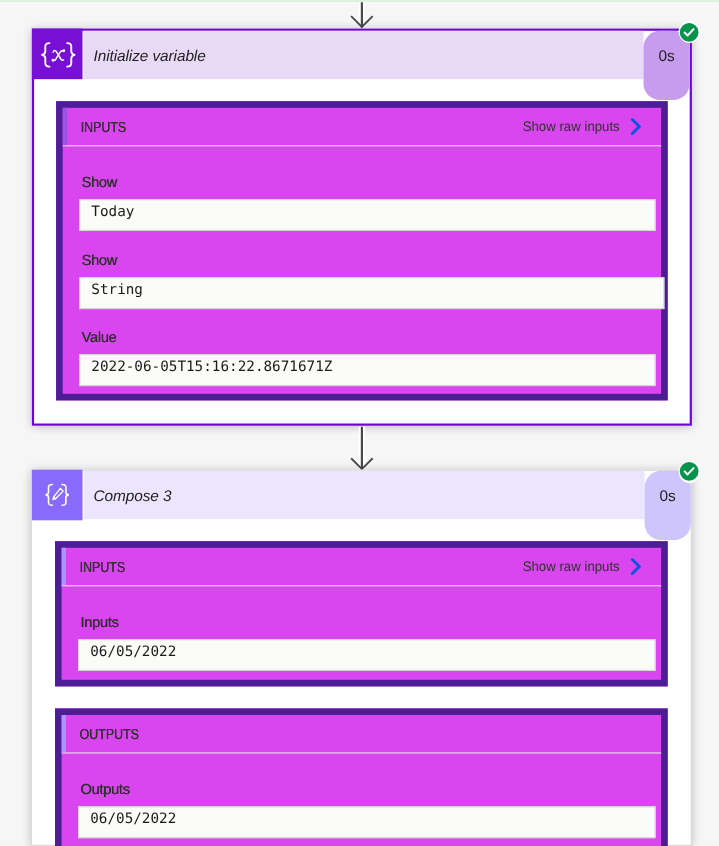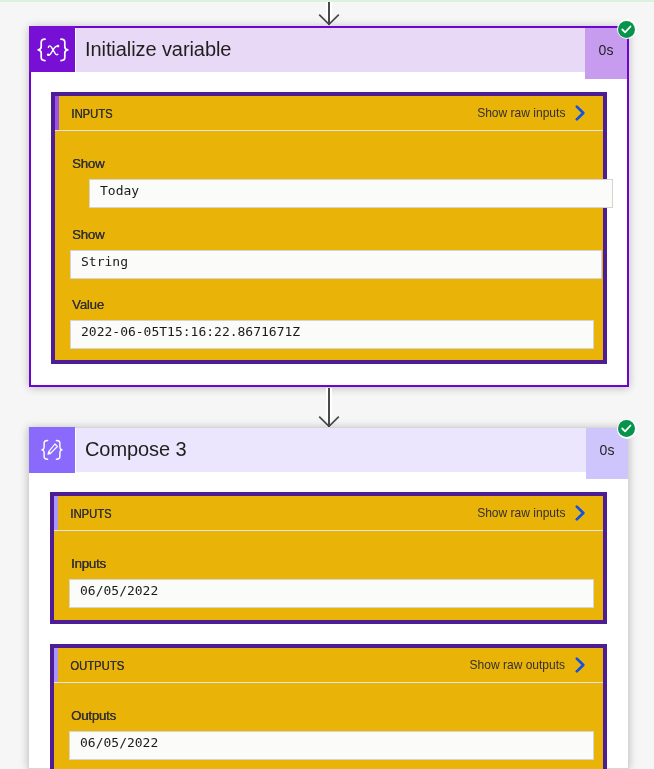--- a/index.html
+++ b/index.html
@@ -15,29 +15,29 @@
   .arrow svg{position:absolute;left:0;top:0;}
 
   .card{position:absolute;background:#fff;box-sizing:border-box;
          box-shadow:0 0 9px rgba(0,0,0,0.15), 0 2px 8px rgba(0,0,0,0.10);}
   .card.sel{border:2px solid #6d04d2;}
   .card.plain{border:1px solid #d8d6d4;}
 
   .cardhdr{position:absolute;left:0;top:0;}
   .cardicon{position:absolute;width:46px;height:46px;display:flex;align-items:center;justify-content:center;}
   .cardtitle{position:absolute;display:flex;align-items:center;padding-left:9px;box-sizing:border-box;
-             font-size:20px;letter-spacing:-0.08px;color:#201f1e;padding-bottom:1px;}
+             font-size:14px;letter-spacing:-0.08px;color:#201f1e;padding-bottom:1px;font-style:italic;}
   .cardtime{position:absolute;display:flex;align-items:center;justify-content:center;
-            font-size:14px;color:#201f1e;padding-bottom:7px;}
+            font-size:14px;color:#201f1e;padding-bottom:19px;border-radius:15px;}
 
   .badge{position:absolute;width:20px;height:20px;border-radius:50%;background:#fff;
          display:flex;align-items:center;justify-content:center;}
   .badge .dot{width:17px;height:17px;border-radius:50%;background:#06934b;display:flex;align-items:center;justify-content:center;}
 
-  .section{position:absolute;box-sizing:border-box;border:4px solid #4c1d95;background:#eab308;}
+  .section{position:absolute;box-sizing:border-box;border:6px solid #4c1d95;background:#d946ef;}
   .sechdr{position:relative;height:35px;box-sizing:border-box;border-bottom:1px solid #e6e4e2;display:flex;align-items:center;}
   .secbar{position:absolute;left:0;top:0;bottom:0;width:4px;}
   .seclabel{font-size:13.2px;font-weight:400;color:#323130;padding-left:19px;padding-top:0px;
             text-shadow:0.33px 0 0 #323130;
             display:inline-block;transform:scaleX(0.855);transform-origin:left center;}
   .secright{margin-left:auto;display:flex;padding-right:17px;}
   .secright .lnk{font-size:12.6px;color:#323130;padding-top:2px;display:inline-block;transform:scaleX(0.955);transform-origin:right center;}
   .secright .chev{margin-left:9px;display:flex;align-items:center;}
 
   .fieldlabel{position:absolute;font-size:13.3px;font-weight:400;letter-spacing:-0.25px;color:#323130;
@@ -97,21 +97,21 @@
       <span class="secright">
         <span class="lnk">Show raw inputs</span>
         <span class="chev">
           <svg width="12" height="18" viewBox="0 0 12 18">
               <path d="M2.8 2.6 L9.3 9 L2.8 15.4" fill="none" stroke="#0f53e5" stroke-width="2.7" stroke-linecap="round" stroke-linejoin="round"></path>
             </svg>
         </span>
       </span>
     </div>
     <div class="fieldlabel" style="left:17px;top:60px;">Show</div>
-    <div class="fieldbox" style="left:15px;top:83px;width:524px;height:29px;margin-left:19px;">Today</div>
+    <div class="fieldbox" style="left:15px;top:83px;width:524px;height:29px;">Today</div>
     <div class="fieldlabel" style="left:17px;top:131px;">Show</div>
     <div class="fieldbox" style="left:15px;top:154px;width:532px;height:29px;">String</div>
     <div class="fieldlabel" style="left:17px;top:201px;">Value</div>
     <div class="fieldbox" style="left:15px;top:224px;width:524px;height:29px;">2022-06-05T15:16:22.8671671Z</div>
   </div>
 
   <div class="arrow" style="left:318px;top:388px;width:22px;height:40px;">
     <div class="halo" style="left:8.1px;top:0;height:39px;"></div>
     <div class="shaft" style="left:10.1px;top:0;height:39px;"></div>
     <svg width="22" height="40" viewBox="0 0 22 40">
@@ -159,25 +159,17 @@
       </span>
     </div>
     <div class="fieldlabel" style="left:17px;top:60px;">Inputs</div>
     <div class="fieldbox" style="left:15px;top:83px;width:525px;height:29px;">06/05/2022</div>
   </div>
 
   <div class="section" style="left:50px;top:644px;width:557px;height:132px;">
     <div class="sechdr">
       <div class="secbar" style="background:#ac95fd;"></div>
       <span class="seclabel">OUTPUTS</span>
-      <span class="secright">
-        <span class="lnk">Show raw outputs</span>
-        <span class="chev">
-          <svg width="12" height="18" viewBox="0 0 12 18">
-              <path d="M2.8 2.6 L9.3 9 L2.8 15.4" fill="none" stroke="#0f53e5" stroke-width="2.7" stroke-linecap="round" stroke-linejoin="round"></path>
-            </svg>
-        </span>
-      </span>
     </div>
     <div class="fieldlabel" style="left:17px;top:60px;">Outputs</div>
     <div class="fieldbox" style="left:15px;top:83px;width:525px;height:29px;">06/05/2022</div>
   </div>
 </div>
 
 </body></html>

